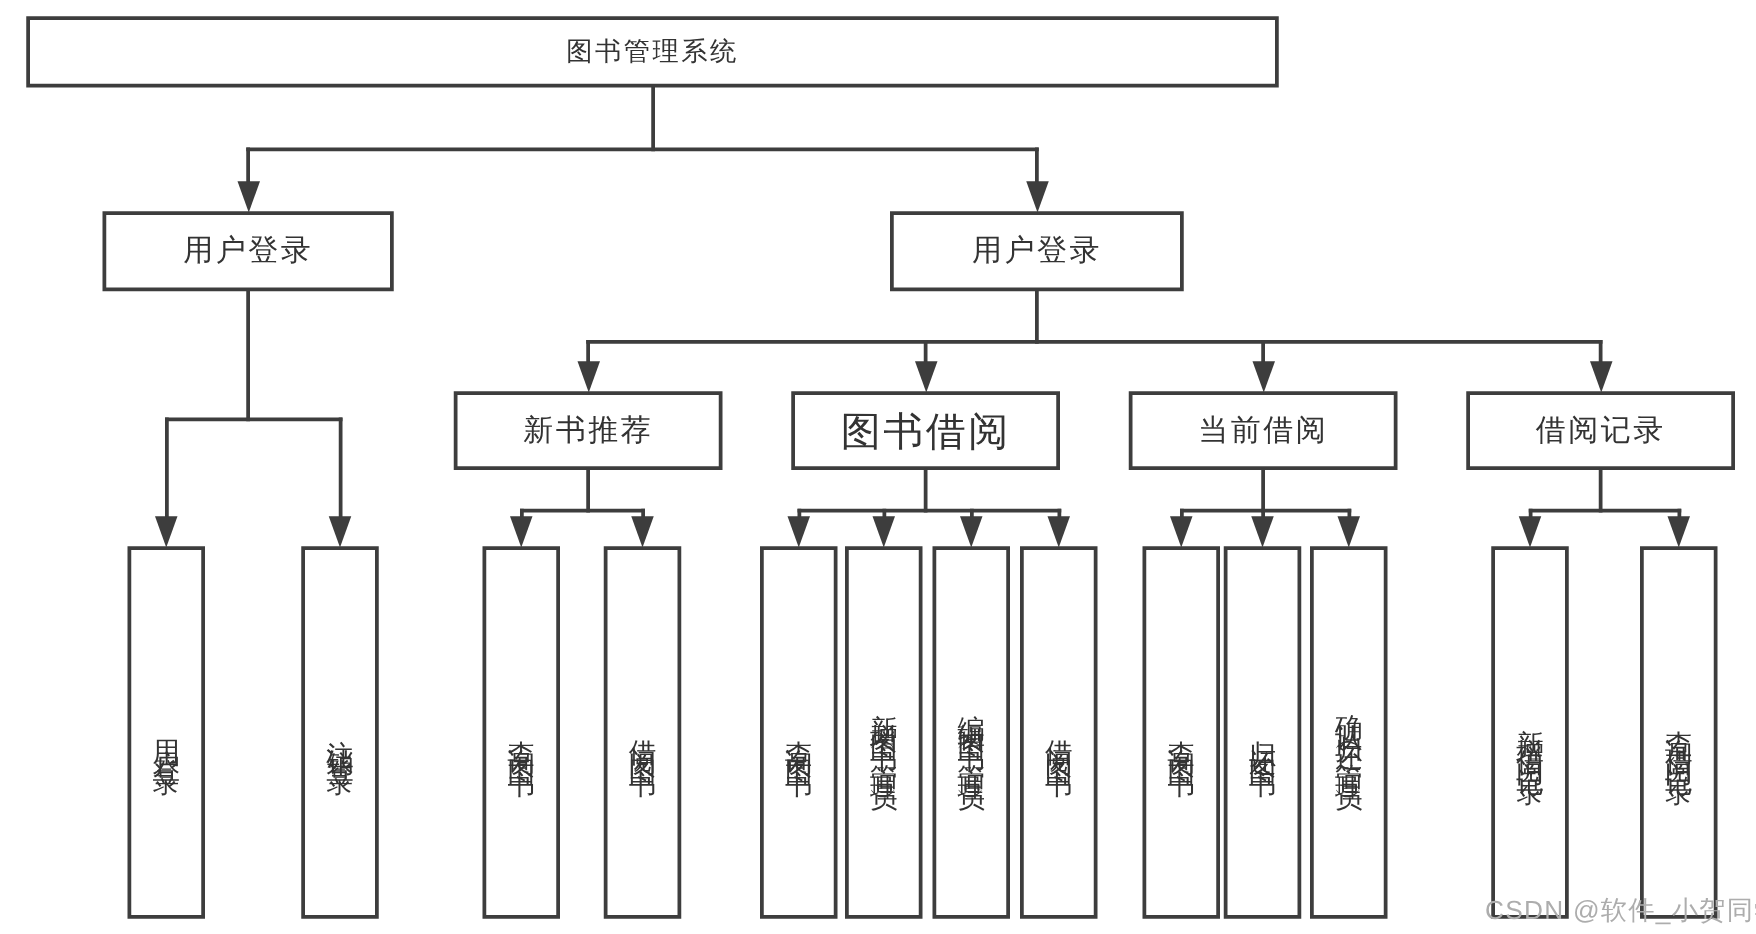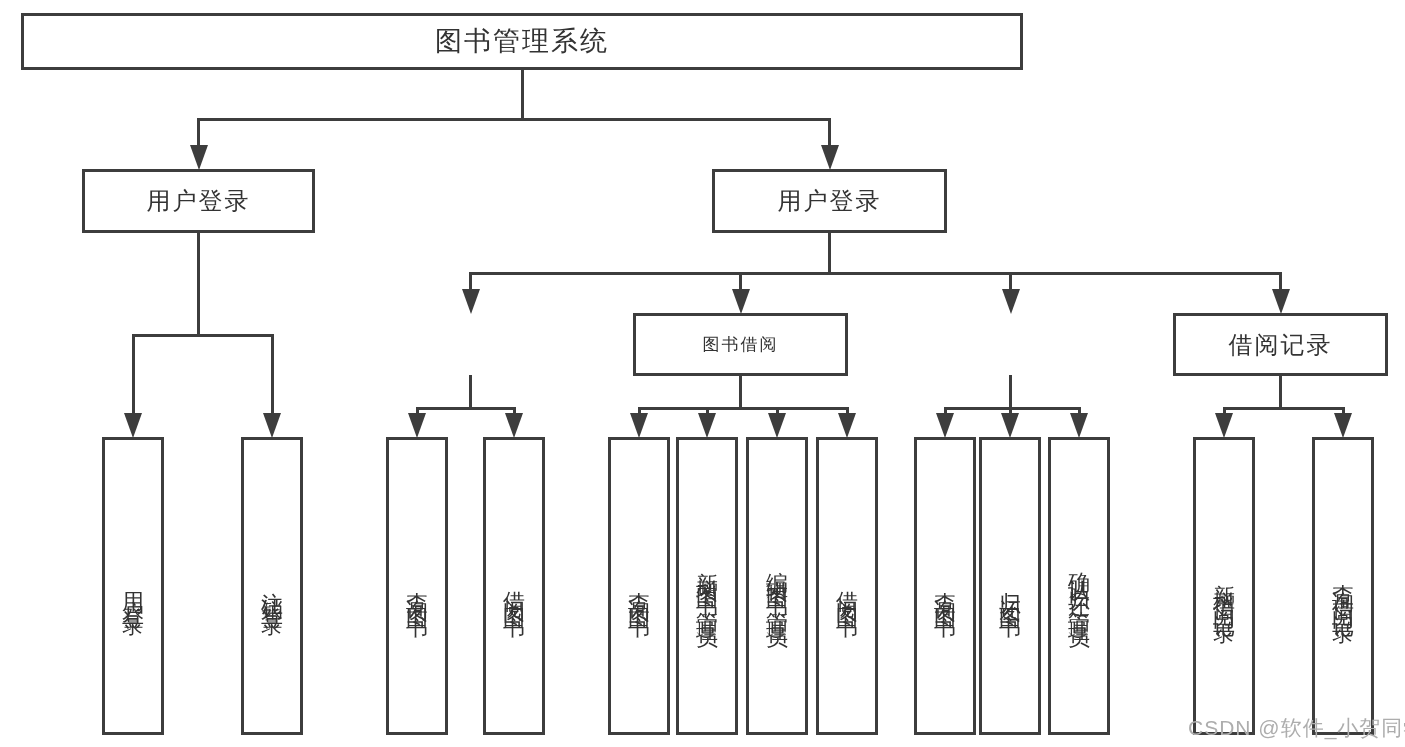--- a/index.html
+++ b/index.html
@@ -49,31 +49,37 @@
     color:var(--wm,#adadad);
     z-index:10;
     white-space:nowrap;
   }
 </style>
 </head>
 <body>
 
 <div id="stage">
   <div class="watermark">CSDN @软件_小贺同学</div>
-<div class="node h" style="left: 21px; top: 13px; width: 1002px; height: 57px; font-size: 27px;">
+<div class="node h" style="left: 21px; top: 13px; width: 1002px; height: 57px; font-size: 21px;">
       <span class="label">图书管理系统</span>
     </div>
     <div class="node h" style="left: 82px; top: 169px; width: 233px; height: 64px; font-size: 24px;">
       <span class="label">用户登录</span>
     </div>
     <div class="node h" style="left: 712px; top: 169px; width: 235px; height: 64px; font-size: 24px;">
       <span class="label">用户登录</span>
     </div>
-    <div class="node h" style="left: 633px; top: 313px; width: 215px; height: 63px; font-size: 17px; justify-content: center;">
+    <div class="node h" style="left: 363px; top: 313px; width: 215px; height: 63px; font-size: 24px;">
+      <span class="label">新书推荐</span>
+    </div>
+    <div class="node h" style="left: 633px; top: 313px; width: 215px; height: 63px; font-size: 32px; justify-content: center;">
       <span class="label">图书借阅</span>
+    </div>
+    <div class="node h" style="left: 903px; top: 313px; width: 215px; height: 63px; font-size: 24px;">
+      <span class="label">当前借阅</span>
     </div>
     <div class="node h" style="left: 1173px; top: 313px; width: 215px; height: 63px; font-size: 24px;">
       <span class="label">借阅记录</span>
     </div>
     <div class="node v" style="left: 102px; top: 437px; width: 62px; height: 298px; font-size: 22px;">
       <span class="label">用户登录</span>
     </div>
     <div class="node v" style="left: 241px; top: 437px; width: 62px; height: 298px; font-size: 22px;">
       <span class="label">注销登录</span>
     </div>

